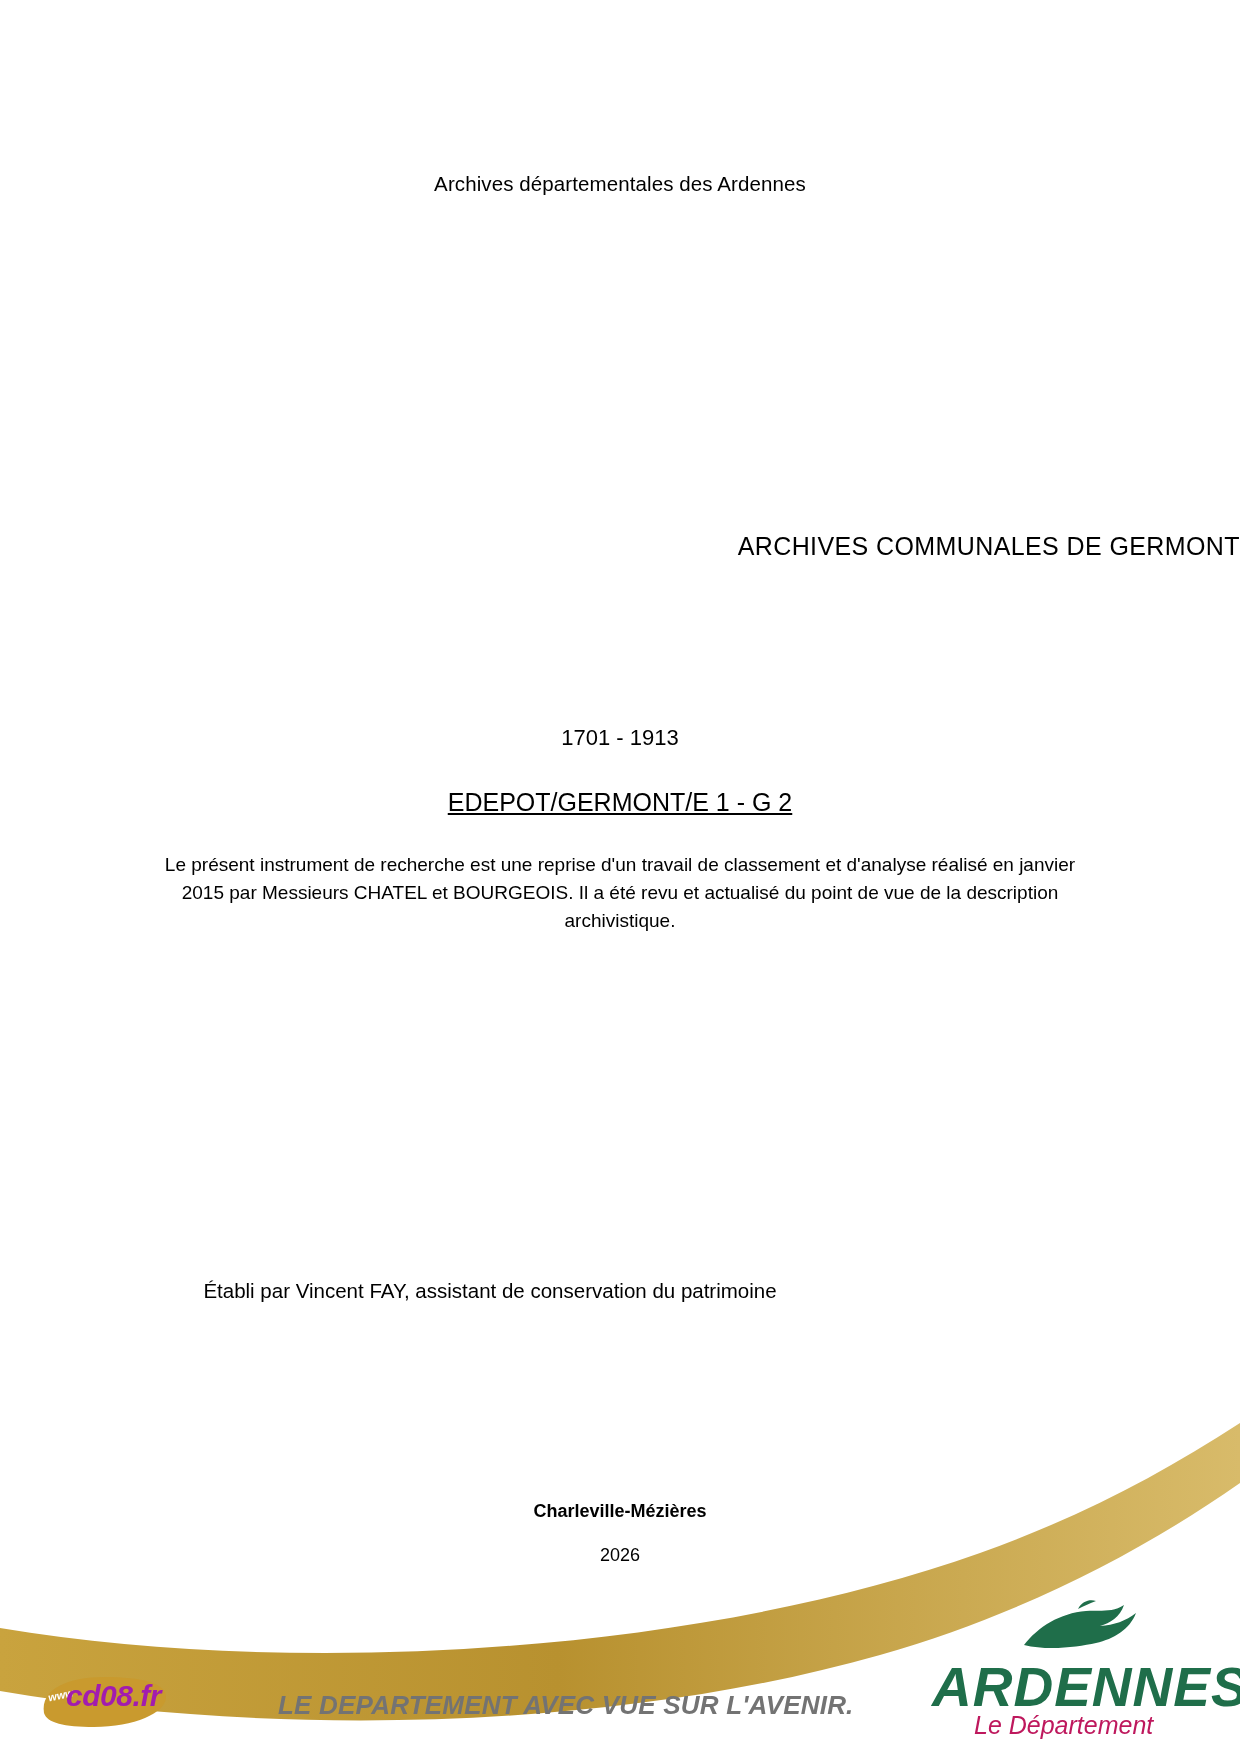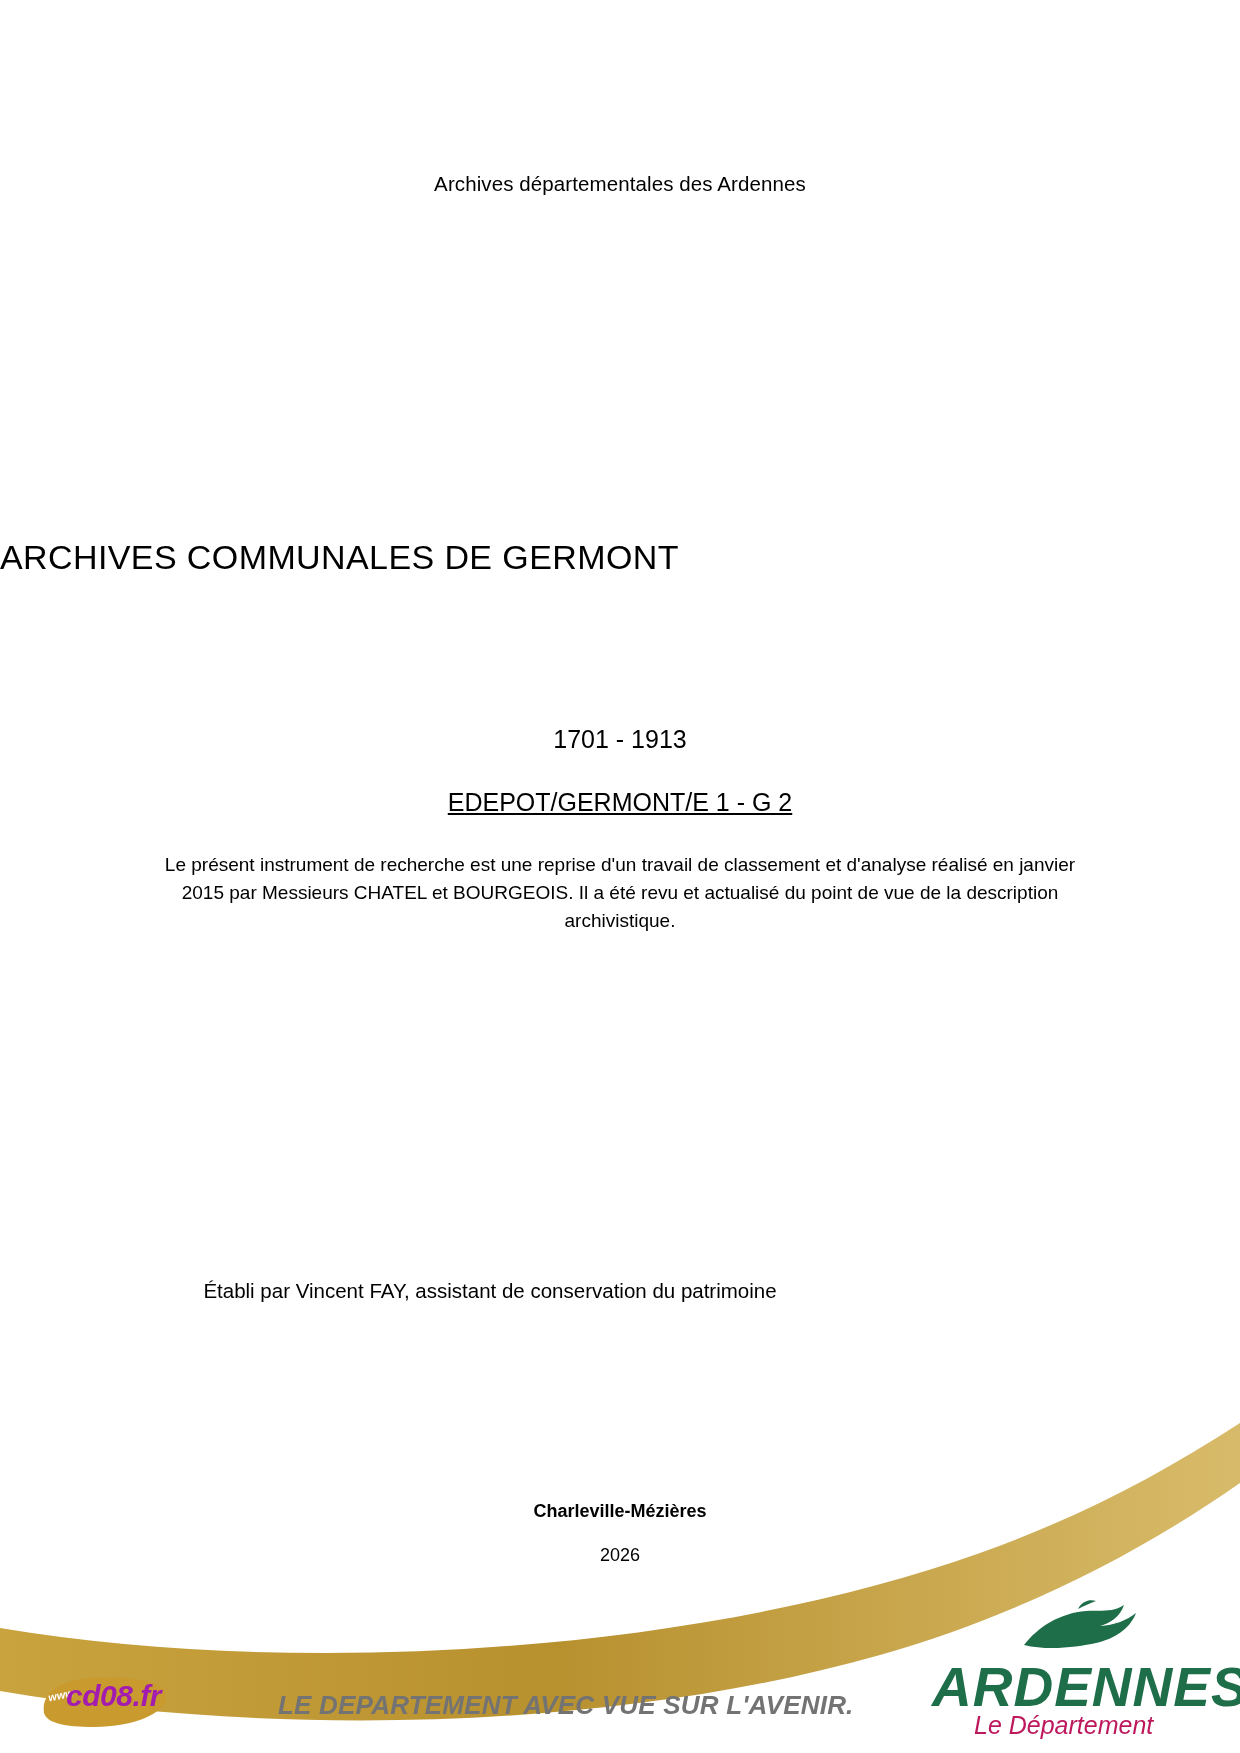--- a/index.html
+++ b/index.html
@@ -26,32 +26,32 @@
     width: 1240px;
     text-align: center;
     font-size: 20.5px;
     letter-spacing: 0.1px;
   }
   .doc-title {
     position: absolute;
     top: 515px;
     left: 0;
     width: 1240px;
-    text-align: left;
-    font-size: 34px;
+    text-align: right;
+    font-size: 25px;
     letter-spacing: 0.4px;
     font-weight: normal;
   }
   .doc-dates {
     position: absolute;
     top: 725px;
     left: 0;
     width: 1240px;
     text-align: center;
-    font-size: 25px;
+    font-size: 22px;
   }
   .doc-cote {
     position: absolute;
     top: 788px;
     left: 0;
     width: 1240px;
     text-align: center;
     font-size: 25px;
     text-decoration: underline;
   }

